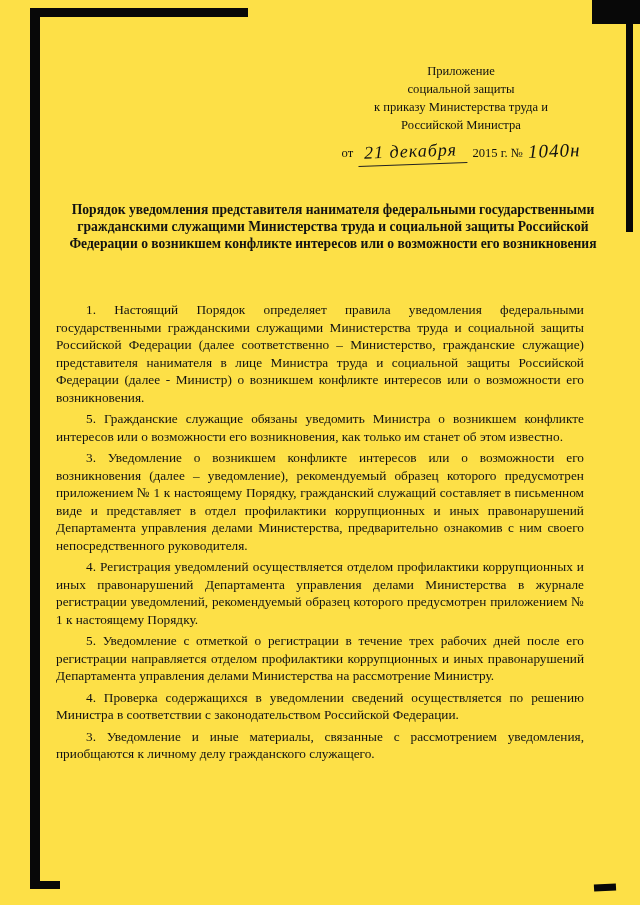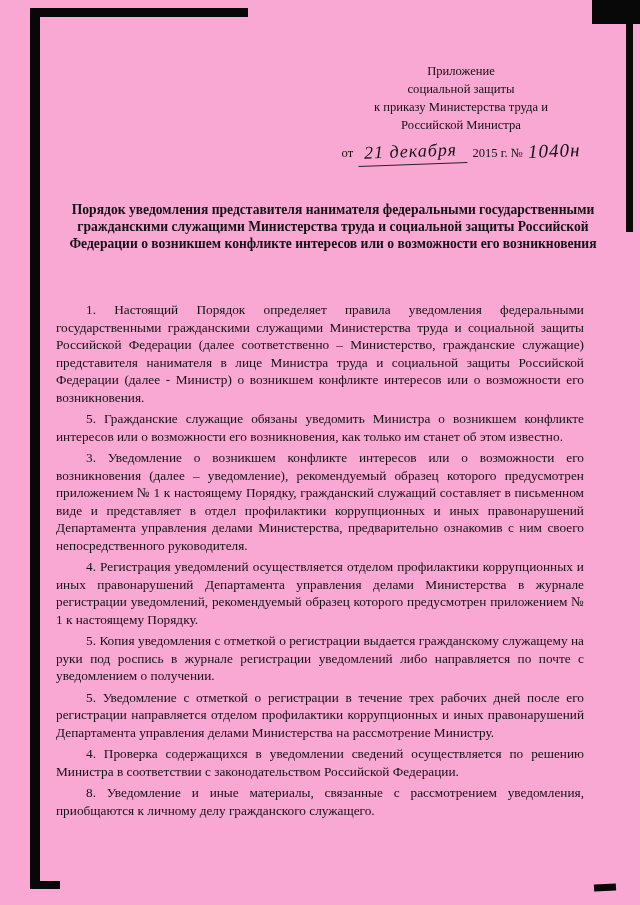--- a/index.html
+++ b/index.html
@@ -4,21 +4,21 @@
 <style>
   html, body {
     margin: 0;
     padding: 0;
     background: #ffffff;
   }
   .page {
     position: relative;
     width: 640px;
     height: 905px;
-    background: #f9a8d4;
+    background: #fde047;
     font-family: "Liberation Serif", "DejaVu Serif", serif;
     color: #121212;
     overflow: hidden;
   }
   
   .artifact {
     position: absolute;
     background: #080808;
   }
   .a-left-bar   { left: 30px;  top: 8px;   width: 10px;  height: 880px; }
@@ -110,19 +110,18 @@
     </div>
   </div>
 
   <div class="doc-title">Порядок уведомления представителя нанимателя федеральными государственными гражданскими служащими Министерства труда и социальной защиты Российской Федерации о возникшем конфликте интересов или о возможности его возникновения</div>
 
   <div class="doc-body">
     <p>1. Настоящий Порядок определяет правила уведомления федеральными государственными гражданскими служащими Министерства труда и социальной защиты Российской Федерации (далее соответственно – Министерство, гражданские служащие) представителя нанимателя в лице Министра труда и социальной защиты Российской Федерации (далее - Министр) о возникшем конфликте интересов или о возможности его возникновения.</p>
     <p>5. Гражданские служащие обязаны уведомить Министра о возникшем конфликте интересов или о возможности его возникновения, как только им станет об этом известно.</p>
     <p>3. Уведомление о возникшем конфликте интересов или о возможности его возникновения (далее – уведомление), рекомендуемый образец которого предусмотрен приложением № 1 к настоящему Порядку, гражданский служащий составляет в письменном виде и представляет в отдел профилактики коррупционных и иных правонарушений Департамента управления делами Министерства, предварительно ознакомив с ним своего непосредственного руководителя.</p>
     <p>4. Регистрация уведомлений осуществляется отделом профилактики коррупционных и иных правонарушений Департамента управления делами Министерства в журнале регистрации уведомлений, рекомендуемый образец которого предусмотрен приложением № 1 к настоящему Порядку.</p>
-    <p>5. Копия уведомления с отметкой о регистрации выдается гражданскому служащему на руки под роспись в журнале регистрации уведомлений либо направляется по почте с уведомлением о получении.</p>
     <p>5. Уведомление с отметкой о регистрации в течение трех рабочих дней после его регистрации направляется отделом профилактики коррупционных и иных правонарушений Департамента управления делами Министерства на рассмотрение Министру.</p>
     <p>4. Проверка содержащихся в уведомлении сведений осуществляется по решению Министра в соответствии с законодательством Российской Федерации.</p>
-    <p>8. Уведомление и иные материалы, связанные с рассмотрением уведомления, приобщаются к личному делу гражданского служащего.</p>
+    <p>3. Уведомление и иные материалы, связанные с рассмотрением уведомления, приобщаются к личному делу гражданского служащего.</p>
   </div>
 
 </div>
 
 </body></html>

